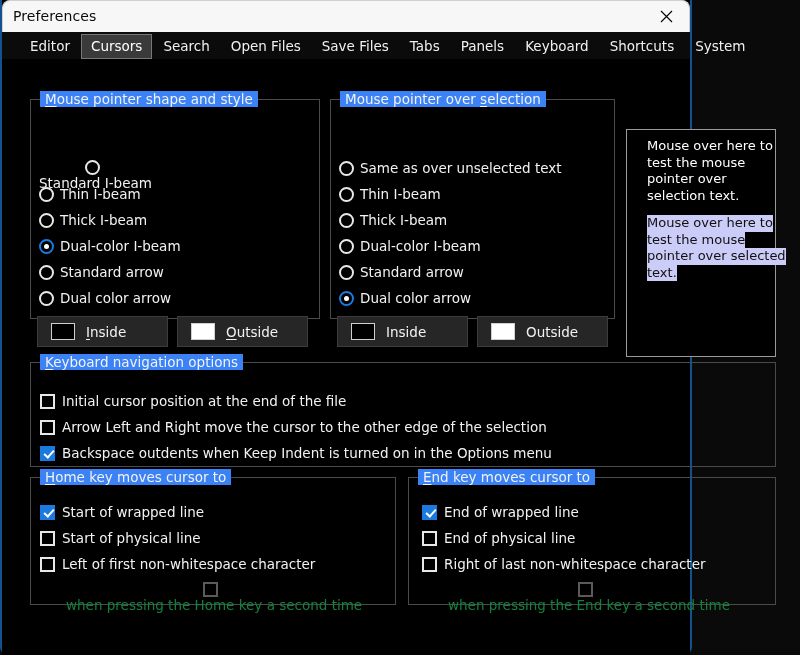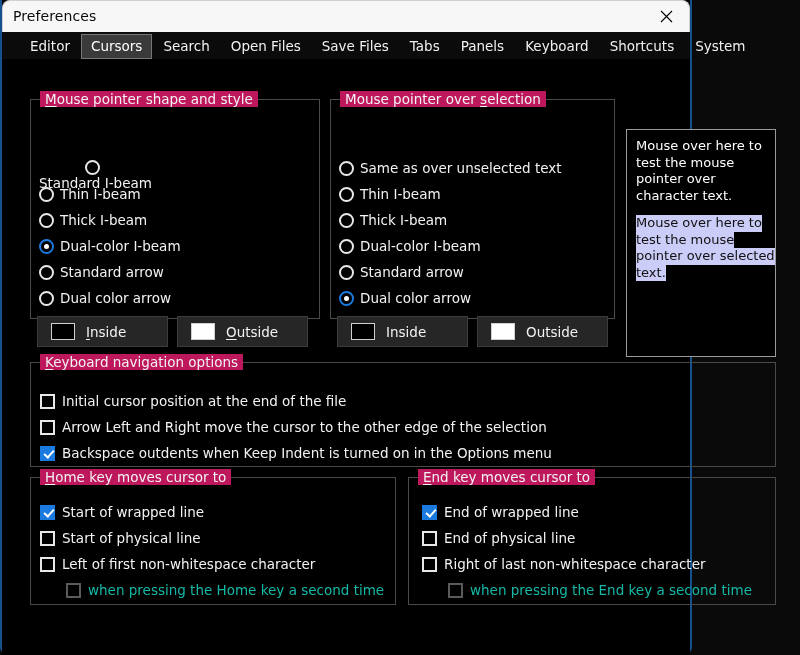--- a/index.html
+++ b/index.html
@@ -49,21 +49,21 @@
   }
   .tab.active{
     background:#3a3a3a;border:1px solid #777;color:#ffffff;margin-top:16px;
   }
   
   .content{position:relative;height:100%;background:#000;}
   .groupbox{
     position:absolute;border:1px solid #4a4a4a;box-sizing:border-box;
   }
   .gb-title{
-    position:absolute;top:-9px;left:9px;background:#be185d;
+    position:absolute;top:-9px;left:9px;background:#3b82f6;
     padding:0 5px;font-size:13.5px;color:#f2f2f2;white-space:nowrap;
   }
   .mn{text-decoration:underline;text-underline-offset:2px;}
   
   .opt{
     position:absolute;display:flex;align-items:center;
     font-size:13.5px;color:#f2f2f2;white-space:nowrap;
   }
   .radio{
     width:15px;height:15px;border-radius:50%;
@@ -80,36 +80,36 @@
   .cb{
     width:15px;height:15px;border:2px solid #e8e8e8;background:#000;
     box-sizing:border-box;margin-right:7px;flex:0 0 auto;position:relative;
   }
   .cb.on{background:#1a7ae0;border-color:#1a7ae0;}
   .cb.on::after{
     content:"";position:absolute;left:3.5px;top:.5px;
     width:4px;height:8px;border:solid #fff;border-width:0 2px 2px 0;
     transform:rotate(42deg);
   }
-  .opt.disabled{color:#14b8a6;}
+  .opt.disabled{color:#15803d;flex-direction:column;}
   .opt.disabled .cb{border-color:#5a5a5a;}
   
   .swatch-btn{
     position:absolute;background:#262626;border:1px solid #3c3c3c;
     display:flex;align-items:center;box-sizing:border-box;
   }
   .sw{
     width:22px;height:15px;border:1px solid #cfcfcf;
     margin-left:13px;margin-right:11px;flex:0 0 auto;
   }
   .swatch-btn span{font-size:13.5px;color:#f2f2f2;}
   
   .testpanel{
     position:absolute;background:#000;border:1px solid #9a9a9a;
-    box-sizing:border-box;padding:8px 9px;
+    box-sizing:border-box;padding:8px 20px;
   }
   .tp-line{font-size:13px;color:#fff;line-height:16.5px;white-space:nowrap;}
   .tp-sel{
     background:#ccccf8;color:#101010;
     display:inline-block;line-height:16.5px;
   }
   .tp-gap{height:11px;}
   
   .btnbar{position:absolute;left:0;bottom:0;width:100%;height:58px;}
 </style>
@@ -211,21 +211,21 @@
     </div>
     <div class="swatch-btn" style="left:475px;top:257px;width:131px;height:31px;">
       <span class="sw" style="background:#ffffff;"></span>
       <span>Outside</span>
     </div>
 
     <div class="testpanel" style="left:624px;top:70px;width:150px;height:228px;">
       <div class="tp-line">Mouse over here to</div>
       <div class="tp-line">test the mouse</div>
       <div class="tp-line">pointer over</div>
-      <div class="tp-line">character text.</div>
+      <div class="tp-line">selection text.</div>
       <div class="tp-gap"></div>
       <div class="tp-line"><span class="tp-sel">Mouse over here to</span></div>
       <div class="tp-line"><span class="tp-sel">test the mouse </span></div>
       <div class="tp-line"><span class="tp-sel">pointer over selected</span></div>
       <div class="tp-line"><span class="tp-sel">text.</span></div>
     </div>
 
     <div class="groupbox" style="left:28px;top:303px;width:746px;height:105px;">
       <div class="gb-title"><span class="mn">K</span><span>eyboard navigation options</span></div>
     </div>

